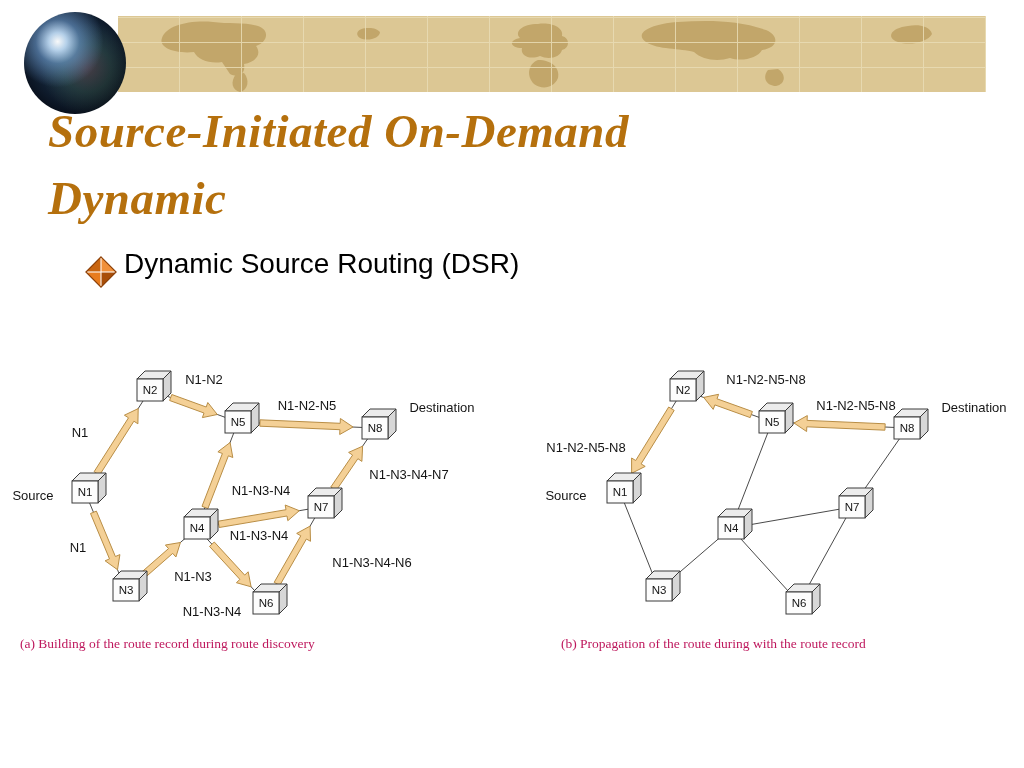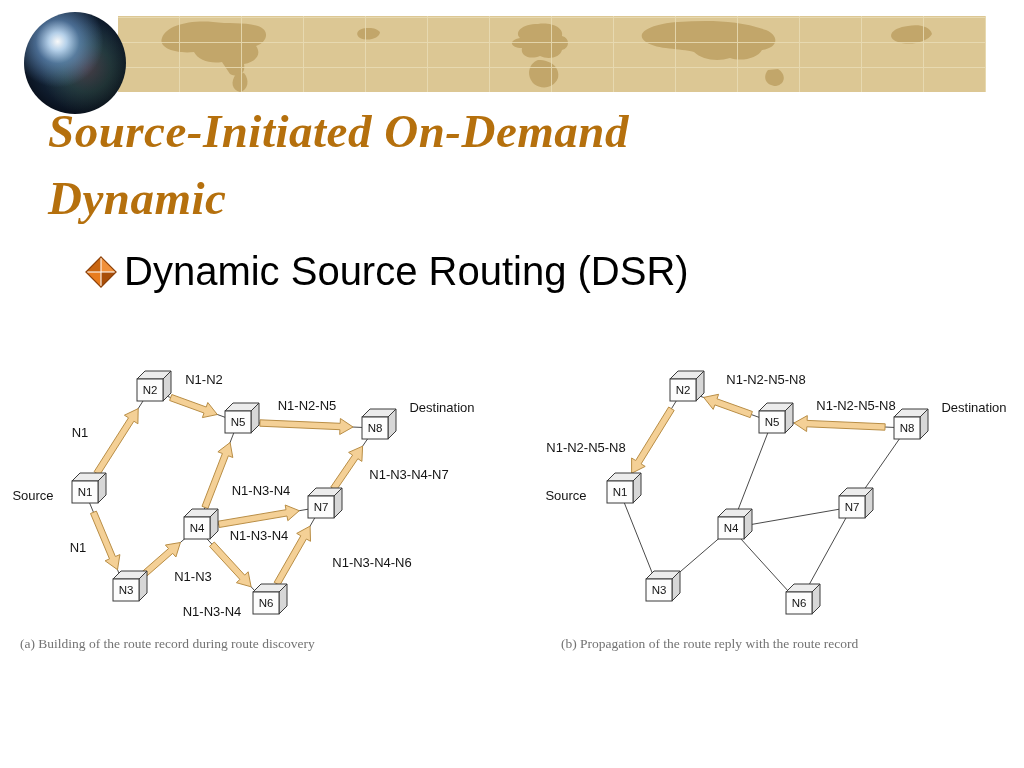--- a/index.html
+++ b/index.html
@@ -24,26 +24,26 @@
         radial-gradient(circle at 62% 55%, rgba(140,70,50,.35) 0%, rgba(70,100,60,.28) 28%, rgba(0,0,0,0) 55%),
         radial-gradient(circle at 50% 45%, #2c4a66 0%, #16293f 40%, #070d18 78%, #02040a 100%); }
 
   .title { position:absolute; left:36px; top:98px; width:760px;
       font-family:"Liberation Serif", serif; font-style:italic; font-weight:700;
       font-size:47px; line-height:1.42; color:var(--title-color,#b5700d); letter-spacing:.5px;margin-left:12px; }
   .title .tline { display:block; }
 
   .bullet-row { position:absolute; left:84px; top:247px; display:flex; align-items:flex-start; }
   .bullet-icon { width:34px; height:34px; flex:none; margin-top:8px; }
-  .bullet-text { font-size:40px; color:#000; margin-left:6px; line-height:1.2; }
+  .bullet-text { font-size:28px; color:#000; margin-left:6px; line-height:1.2; }
 
   .diagram { position:absolute; top:340px; width:512px; height:330px; }
 
   .caption { position:absolute; top:636px; font-family:"Liberation Serif", serif;
-             font-size:13.5px; color:#737373; }
+             font-size:13.5px; color:#be185d; }
 </style>
 </head>
 <body>
 
 <div class="slide">
 
   <div class="banner">
     <svg viewBox="0 0 868 76" preserveAspectRatio="none" aria-hidden="true">
       <path class="land" d="M95,6 C70,4 48,10 44,22 C40,32 58,38 76,36 C80,44 92,48 104,46 L112,58 C120,62 128,58 126,48 C138,46 144,38 138,30 C150,26 152,14 140,10 C128,6 110,8 95,6 Z"></path>
       <path class="land" d="M118,58 C112,66 114,74 122,76 C130,74 132,64 126,57 Z"></path>
@@ -221,15 +221,15 @@
         <text x="395" y="92" text-anchor="middle" font-size="11.5" font-family="&quot;Liberation Sans&quot;,sans-serif" fill="#141414">N8</text>
       </g>
       <text x="54" y="160" text-anchor="middle" font-size="13" font-family="&quot;Liberation Sans&quot;,sans-serif" fill="#141414">Source</text>
       <text x="462" y="72" text-anchor="middle" font-size="13" font-family="&quot;Liberation Sans&quot;,sans-serif" fill="#141414">Destination</text>
       <text x="254" y="44" text-anchor="middle" font-size="13" font-family="&quot;Liberation Sans&quot;,sans-serif" fill="#141414">N1-N2-N5-N8</text>
       <text x="344" y="70" text-anchor="middle" font-size="13" font-family="&quot;Liberation Sans&quot;,sans-serif" fill="#141414">N1-N2-N5-N8</text>
       <text x="74" y="112" text-anchor="middle" font-size="13" font-family="&quot;Liberation Sans&quot;,sans-serif" fill="#141414">N1-N2-N5-N8</text>
     </svg>
 
   <div class="caption" style="left:20px">(a) Building of the route record during route discovery</div>
-  <div class="caption" style="left:561px">(b) Propagation of the route reply with the route record</div>
+  <div class="caption" style="left:561px">(b) Propagation of the route during with the route record</div>
 
 </div>
 
 </body></html>

